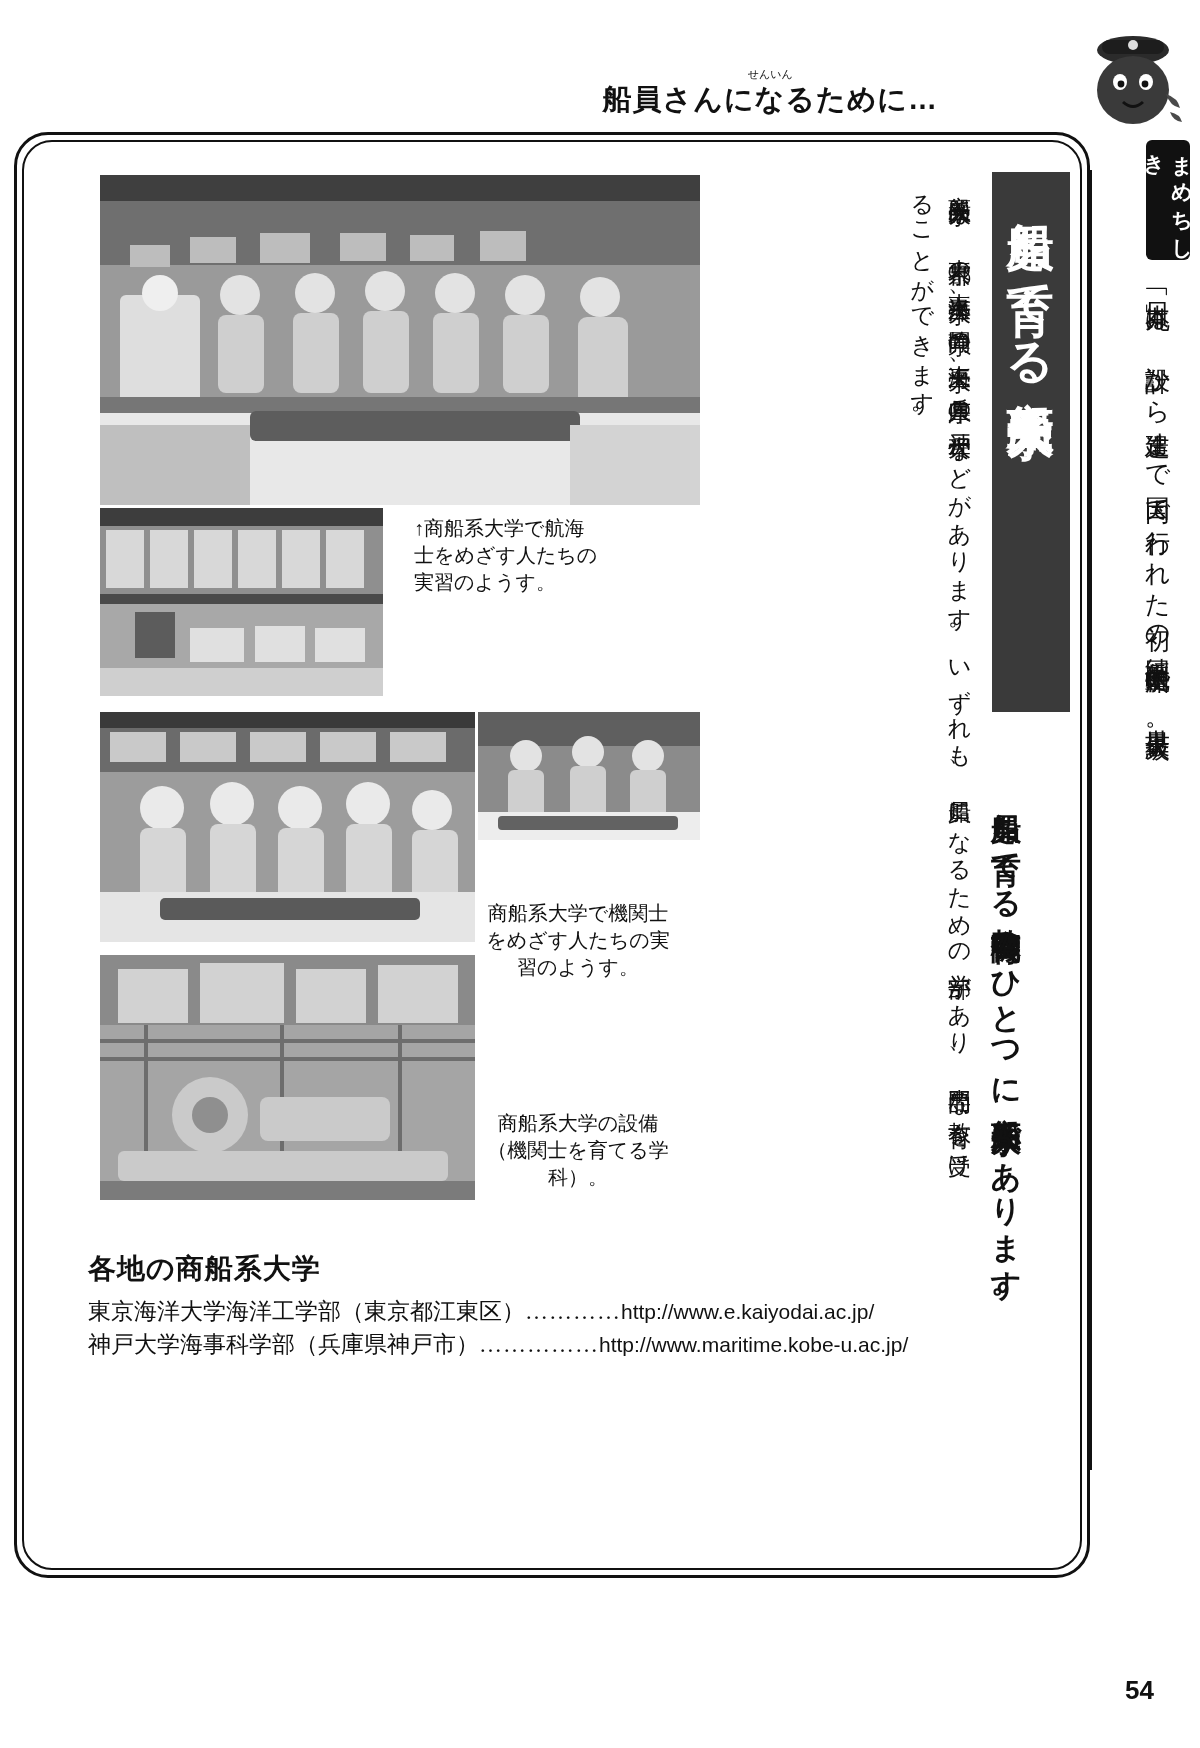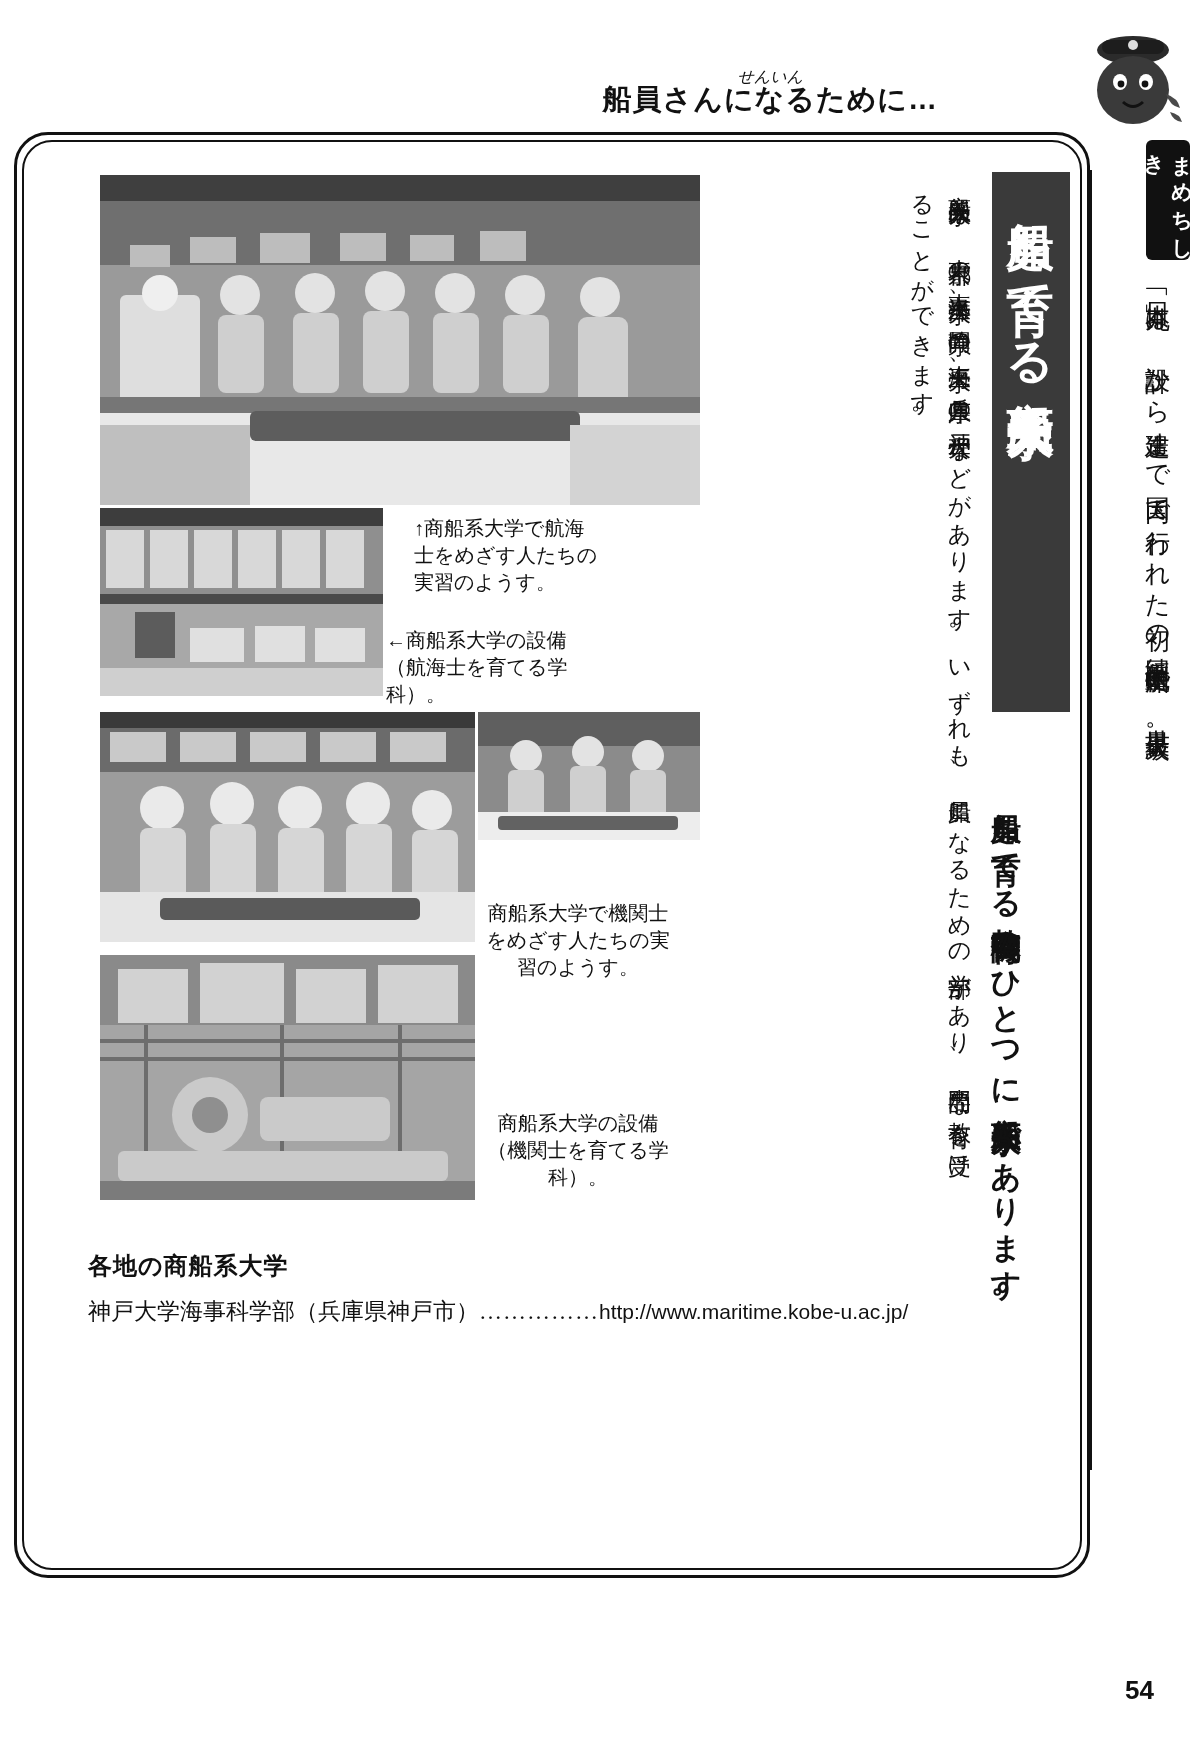--- a/index.html
+++ b/index.html
@@ -12,21 +12,21 @@
     overflow:hidden;
   }
   .page{position:absolute;left:0;top:0;width:1200px;height:1748px;}
 
   
   .header-title{
     position:absolute;right:262px;top:80px;
     font-size:29px;font-weight:bold;letter-spacing:1px;
     white-space:nowrap;
   }
-  .header-title .rb{font-size:16px;position:absolute;top:-14px;left:0;width:100%;text-align:center;font-weight:normal;letter-spacing:3px;font-style:italic;}
+  .header-title .rb{font-size:11px;position:absolute;top:-14px;left:0;width:100%;text-align:center;font-weight:normal;letter-spacing:3px;}
 
   
   .mascot{position:absolute;right:12px;top:28px;width:110px;height:110px;}
   .mascot svg{display:block;}
 
   
   .frame{
     position:absolute;left:14px;top:132px;
     width:1076px;height:1446px;
     border:3px solid #111;
@@ -109,21 +109,21 @@
     font-family:"Liberation Serif","DejaVu Serif",serif;
   }
   .c1{left:386px;top:515px;width:190px;margin-left:28px;}
   .c2{left:386px;top:627px;width:195px;}
   .c3{left:478px;top:900px;width:200px;text-align:center;}
   .c4{left:478px;top:1110px;width:200px;text-align:center;}
 
   
   .list-title{
     position:absolute;left:88px;top:1250px;
-    font-size:24px;font-weight:bold;letter-spacing:1px;
+    font-size:28px;font-weight:bold;letter-spacing:1px;
   }
   .links{position:absolute;left:88px;top:1296px;width:760px;}
   .link-row{
     font-size:23px;line-height:1.42;white-space:nowrap;
     font-family:"Liberation Serif","DejaVu Serif",serif;
   }
   .link-row .dots{letter-spacing:1px;}
   .link-row .url{font-family:"Liberation Sans","DejaVu Sans",sans-serif;font-size:21px;}
 
   
@@ -319,32 +319,32 @@
         <rect x="160" y="142" width="130" height="44" rx="8"></rect>
         <rect x="18" y="196" width="330" height="30" rx="6"></rect>
       </g>
       <rect x="0" y="226" width="375" height="19" fill="#7b7b7b"></rect>
     </svg>
   </div>
 
   <div class="cap c1">
     <span>↑</span><span>商船系大学で航海士をめざす人たちの実習のようす。</span>
   </div>
-  <div class="cap c2">
-    <span>←</span><span>商船系大学の設備（航海士を育てる学科）。</span>
-  </div>
   <div class="cap c3">
     <span>商船系大学で機関士をめざす人たちの実習のようす。</span>
   </div>
   <div class="cap c4">
     <span>商船系大学の設備（機関士を育てる学科）。</span>
   </div>
 
   <div class="list-title">各地の商船系大学</div>
   <div class="links">
     <div class="link-row">
+      <span>東京海洋大学海洋工学部（東京都江東区）</span><span class="dots">…………</span><span class="url">http://www.e.kaiyodai.ac.jp/</span>
+    </div>
+    <div class="link-row">
       <span>神戸大学海事科学部（兵庫県神戸市）</span><span class="dots">……………</span><span class="url">http://www.maritime.kobe-u.ac.jp/</span>
     </div>
   </div>
 
   <div class="pageno">54</div>
 
 </div>
 
 </body></html>

